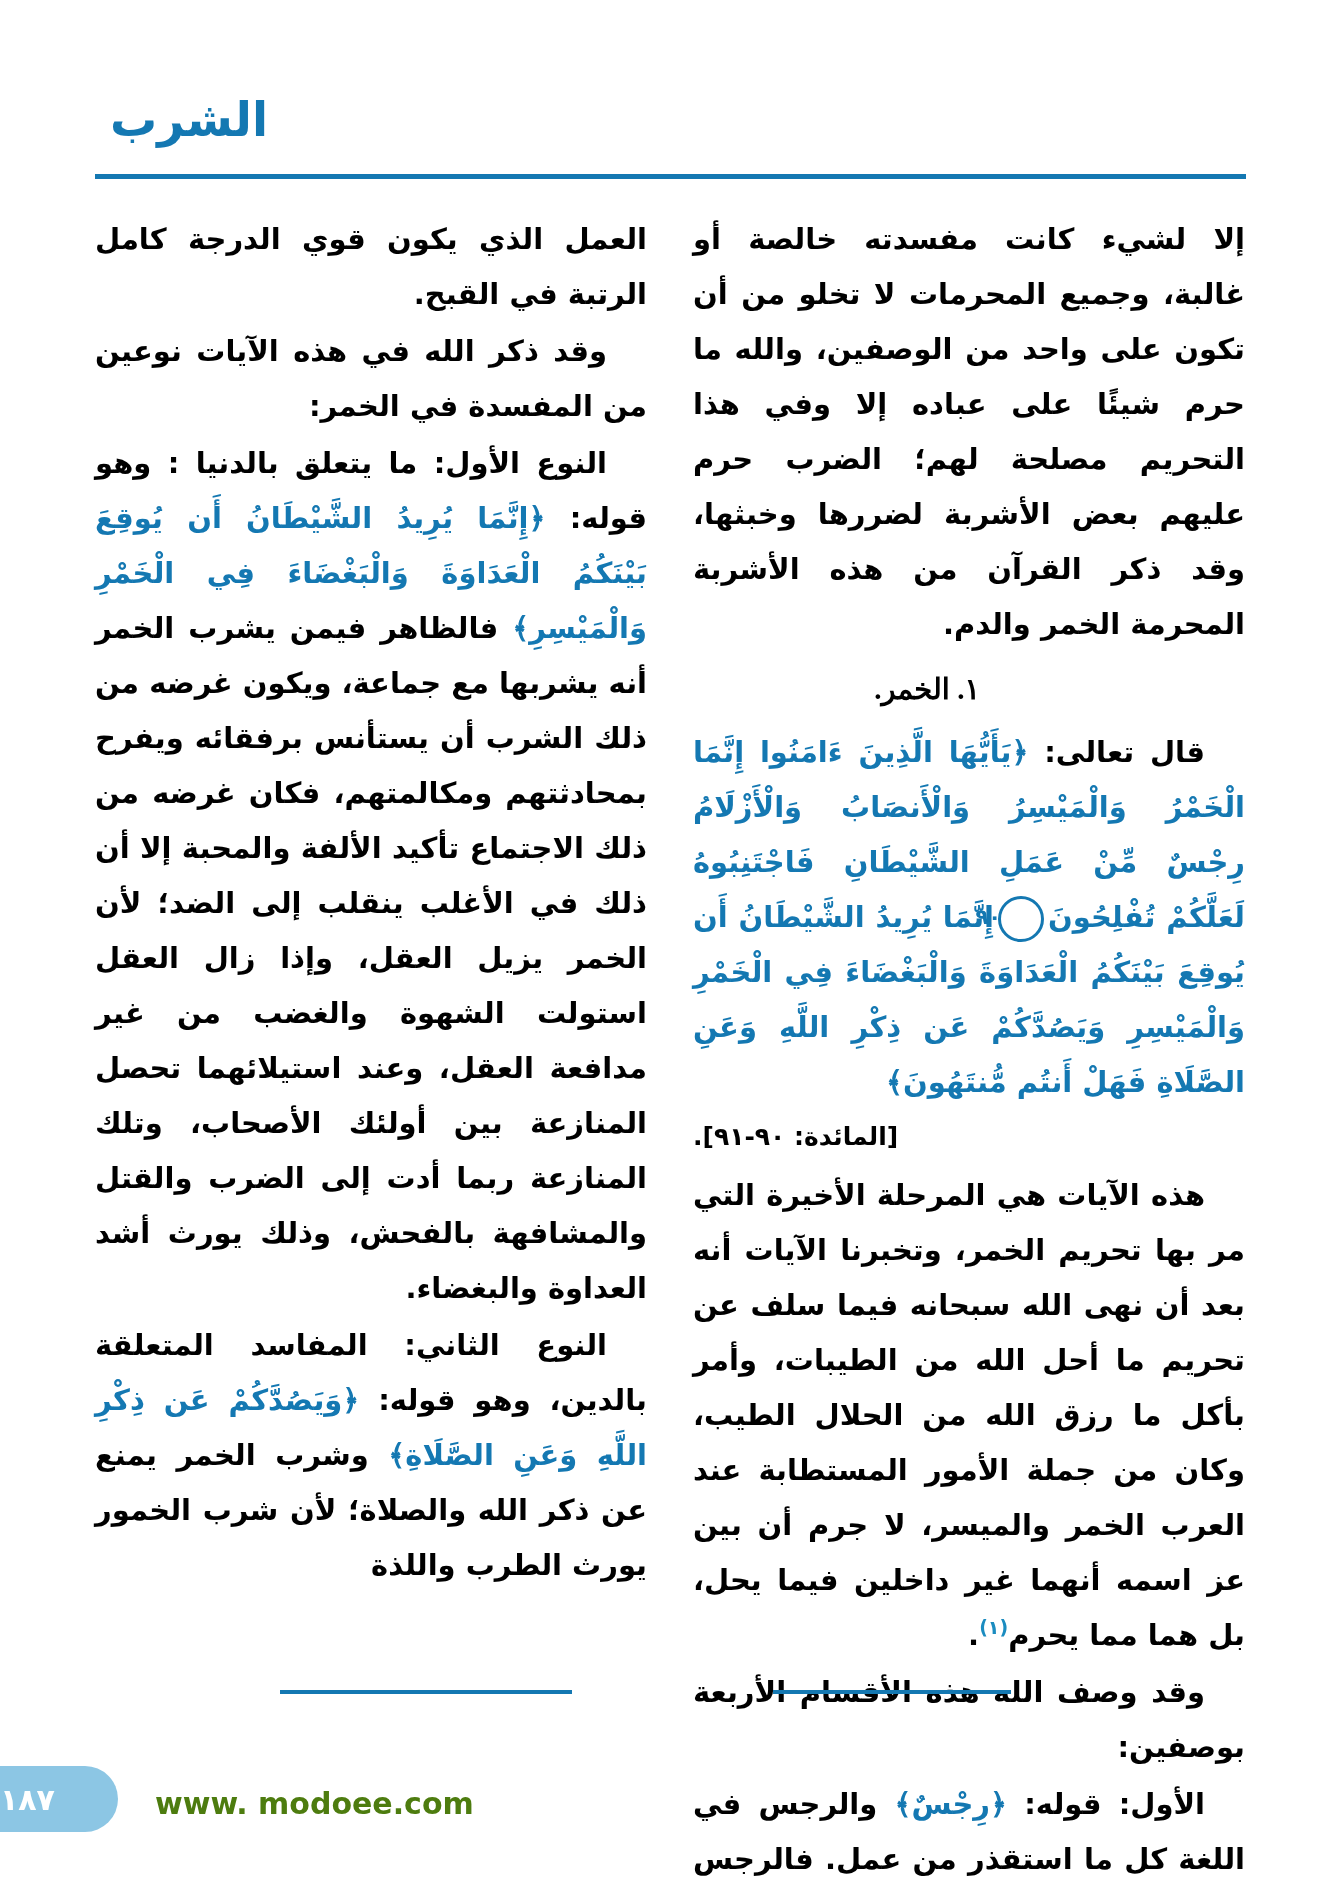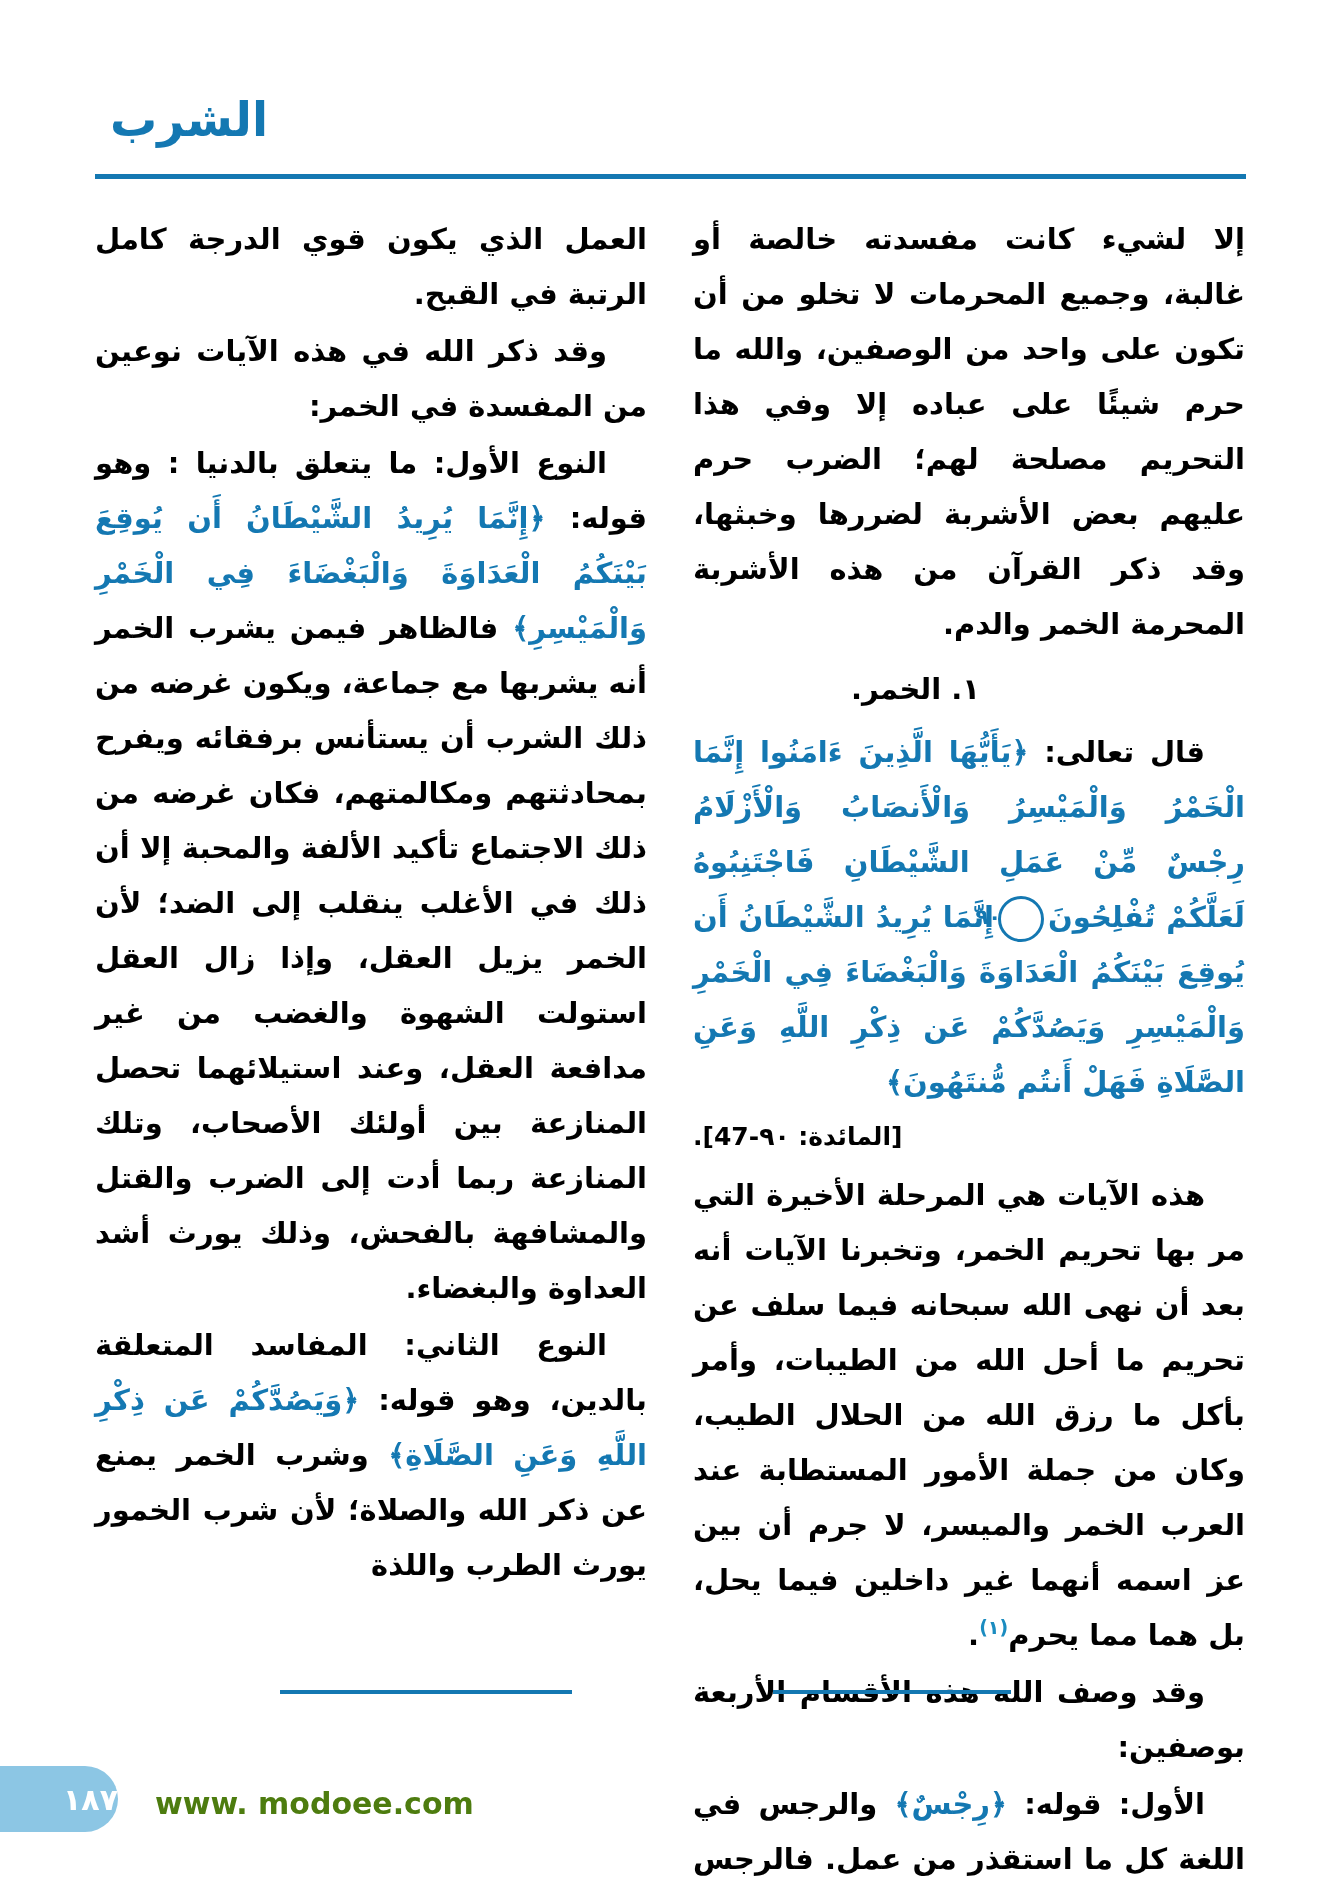--- a/index.html
+++ b/index.html
@@ -25,21 +25,21 @@
   
   .col{
     position:absolute;top:212px;width:552px;
     font-size:29px;line-height:55px;font-weight:bold;color:#000;
     text-align:justify;direction:rtl;
   }
   .col-right{right:94px;}
   .col-left{left:95px;}
   .p{margin:0 0 2px 0;}
   .p-indent{text-indent:40px;}
-  .heading{margin:10px 0 8px 0;padding-right:265px;text-align:right;}
+  .heading{margin:10px 0 8px 0;padding-right:265px;text-align:right;font-family:Liberation Serif, serif;}
   .citation{text-align:left;font-size:25px;line-height:50px;margin:2px 0 6px 0;}
   .quran{color:#1478b2;}
   .ayah-circle{
     display:inline-block;width:40px;height:40px;line-height:36px;
     border:3px solid #1478b2;border-radius:50%;
     text-align:center;font-size:21px;color:#1478b2;
     vertical-align:middle;margin:0 4px;
   }
   .fnref{
     color:#1b8cc0;font-size:19px;vertical-align:super;line-height:0;
@@ -54,42 +54,42 @@
     font-size:25px;line-height:46px;font-weight:bold;color:#000;
     direction:rtl;text-align:right;
   }
   .footnote-right{right:110px;width:470px;}
   .footnote-left{left:95px;width:515px;}
   .fn-num{color:#1b8cc0;}
   
   .page-badge{
     position:absolute;left:0;top:1766px;width:118px;height:66px;
     background:#8cc6e4;border-radius:0 34px 34px 0;
-    display:flex;align-items:center;justify-content:flex-start;
+    display:flex;align-items:center;justify-content:flex-end;
     color:#ffffff;font-size:30px;font-weight:bold;
   }
   .site-url{
     position:absolute;left:155px;top:1786px;
     color:#4d7c0f;font-size:30px;font-weight:bold;direction:ltr;
     font-family:"DejaVu Sans", sans-serif;
   }
 </style>
 </head>
 <body>
 
 <div class="page">
 
   <div class="chapter-title">الشرب</div>
   <div class="header-rule"></div>
 
   <div class="col col-right">
     <p class="p"><span>إلا لشيء كانت مفسدته خالصة أو غالبة، وجميع المحرمات لا تخلو من أن تكون على واحد من الوصفين، والله ما حرم شيئًا على عباده إلا وفي هذا التحريم مصلحة لهم؛ الضرب حرم عليهم بعض الأشربة لضررها وخبثها، وقد ذكر القرآن من هذه الأشربة المحرمة الخمر والدم.</span></p>
     <p class="p heading">١. الخمر.</p>
     <p class="p p-indent"><span>قال تعالى: </span><span class="quran">﴿يَأَيُّهَا الَّذِينَ ءَامَنُوا إِنَّمَا الْخَمْرُ وَالْمَيْسِرُ وَالْأَنصَابُ وَالْأَزْلَامُ رِجْسٌ مِّنْ عَمَلِ الشَّيْطَانِ فَاجْتَنِبُوهُ لَعَلَّكُمْ تُفْلِحُونَ</span><span class="ayah-circle">٩٠</span><span class="quran">إِنَّمَا يُرِيدُ الشَّيْطَانُ أَن يُوقِعَ بَيْنَكُمُ الْعَدَاوَةَ وَالْبَغْضَاءَ فِي الْخَمْرِ وَالْمَيْسِرِ وَيَصُدَّكُمْ عَن ذِكْرِ اللَّهِ وَعَنِ الصَّلَاةِ فَهَلْ أَنتُم مُّنتَهُونَ﴾</span></p>
-    <div class="citation">[المائدة: ٩٠-47].</div>
+    <div class="citation">[المائدة: ٩٠-٩١].</div>
     <p class="p p-indent"><span>هذه الآيات هي المرحلة الأخيرة التي مر بها تحريم الخمر، وتخبرنا الآيات أنه بعد أن نهى الله سبحانه فيما سلف عن تحريم ما أحل الله من الطيبات، وأمر بأكل ما رزق الله من الحلال الطيب، وكان من جملة الأمور المستطابة عند العرب الخمر والميسر، لا جرم أن بين عز اسمه أنهما غير داخلين فيما يحل، بل هما مما يحرم</span><span class="fnref">(١)</span><span>.</span></p>
     <p class="p p-indent"><span>وقد وصف الله هذه الأقسام الأربعة بوصفين:</span></p>
     <p class="p p-indent"><span>الأول: قوله: </span><span class="quran">﴿رِجْسٌ﴾</span><span> والرجس في اللغة كل ما استقذر من عمل. فالرجس هو</span></p>
   </div>
 
   <div class="col col-left">
     <p class="p"><span>العمل الذي يكون قوي الدرجة كامل الرتبة في القبح.</span></p>
     <p class="p p-indent"><span>وقد ذكر الله في هذه الآيات نوعين من المفسدة في الخمر:</span></p>
     <p class="p p-indent"><span>النوع الأول: ما يتعلق بالدنيا : وهو قوله: </span><span class="quran">﴿إِنَّمَا يُرِيدُ الشَّيْطَانُ أَن يُوقِعَ بَيْنَكُمُ الْعَدَاوَةَ وَالْبَغْضَاءَ فِي الْخَمْرِ وَالْمَيْسِرِ﴾</span><span> فالظاهر فيمن يشرب الخمر أنه يشربها مع جماعة، ويكون غرضه من ذلك الشرب أن يستأنس برفقائه ويفرح بمحادثتهم ومكالمتهم، فكان غرضه من ذلك الاجتماع تأكيد الألفة والمحبة إلا أن ذلك في الأغلب ينقلب إلى الضد؛ لأن الخمر يزيل العقل، وإذا زال العقل استولت الشهوة والغضب من غير مدافعة العقل، وعند استيلائهما تحصل المنازعة بين أولئك الأصحاب، وتلك المنازعة ربما أدت إلى الضرب والقتل والمشافهة بالفحش، وذلك يورث أشد العداوة والبغضاء.</span></p>
     <p class="p p-indent"><span>النوع الثاني: المفاسد المتعلقة بالدين، وهو قوله: </span><span class="quran">﴿وَيَصُدَّكُمْ عَن ذِكْرِ اللَّهِ وَعَنِ الصَّلَاةِ﴾</span><span> وشرب الخمر يمنع عن ذكر الله والصلاة؛ لأن شرب الخمور يورث الطرب واللذة</span></p>

